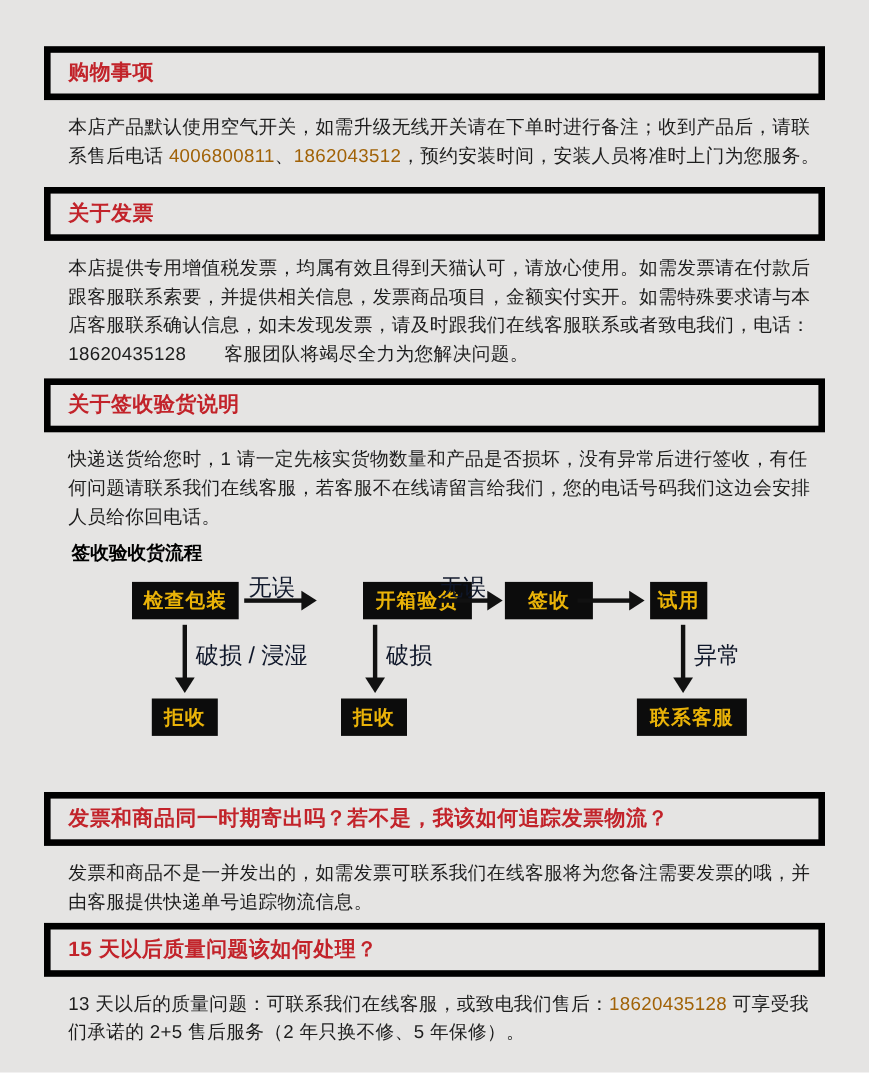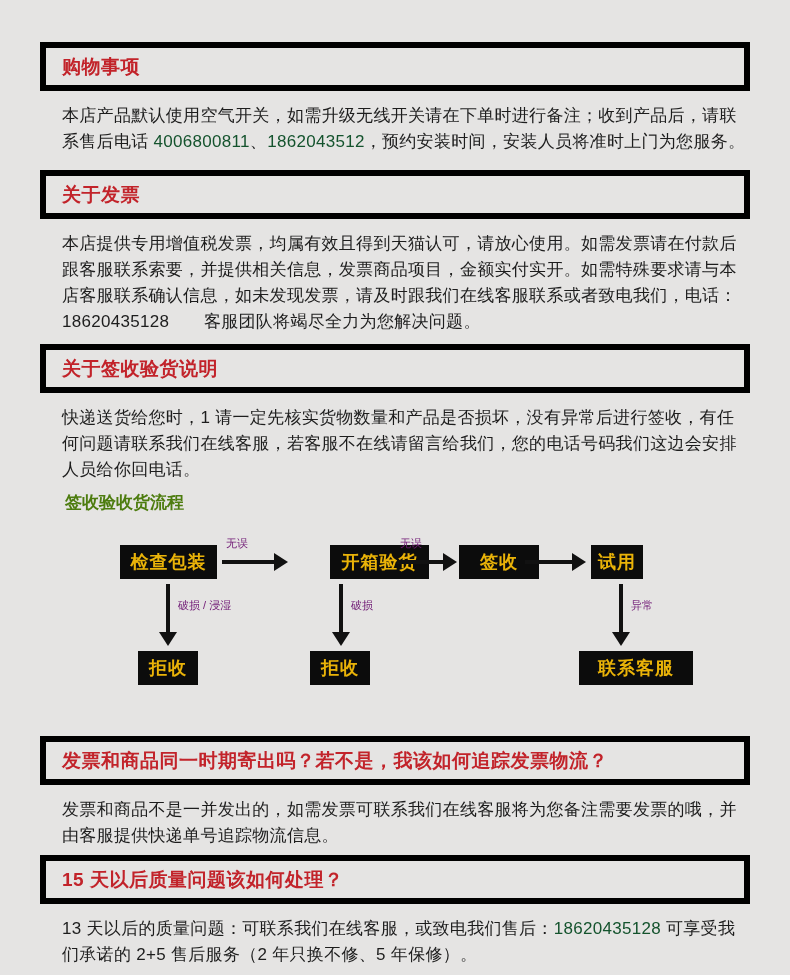--- a/index.html
+++ b/index.html
@@ -35,27 +35,27 @@
     margin: 0 0 15px 22px;
     width: 684px;
     font-size: 17px;
     line-height: 26px;
     color: #1d1d1d;
     letter-spacing: 0.3px;
   }
   .para.mb9  { margin-bottom: 9px; }
   .para.mb8  { margin-bottom: 8px; }
   .para.mb6  { margin-bottom: 6px; }
-  .red { color: #14532d; }
+  .red { color: #a16207; }
 
   .flow-subtitle {
-    margin: 0 0 24px 25px;
+    margin: 0 0 8px 25px;
     font-size: 17px;
     font-weight: bold;
-    color: #4d7c0f;
+    color: #000000;
   }
 
   .flow {
     position: relative;
     height: 158px;
     margin-bottom: 40px;
   }
   .fnode {
     position: absolute;
     height: 34px;
@@ -63,22 +63,22 @@
     color: #eab308;
     font-size: 18px;
     font-weight: bold;
     display: flex;
     align-items: center;
     justify-content: center;
     letter-spacing: 1px;
   }
   .flabel {
     position: absolute;
-    font-size: 11px;
-    color: #701a75;
+    font-size: 21px;
+    color: #0f172a;
     white-space: nowrap;
   }
   .arr-h {
     position: absolute;
     height: 4px;
     background: #111111;
   }
   .arr-h::after {
     content: "";
     position: absolute;
@@ -156,21 +156,21 @@
         <div class="arr-v" style="left:126px; top:46px; height:50px;"></div>
         <div class="arr-v" style="left:299px; top:46px; height:50px;"></div>
         <div class="arr-v" style="left:579px; top:46px; height:50px;"></div>
 
         <div class="flabel" style="left:138px; top:60px;">破损 / 浸湿</div>
         <div class="flabel" style="left:311px; top:60px;">破损</div>
         <div class="flabel" style="left:591px; top:60px;">异常</div>
 
         <div class="fnode" style="left:98px; top:113px; width:60px;">拒收</div>
         <div class="fnode" style="left:270px; top:113px; width:60px;">拒收</div>
-        <div class="fnode" style="left:539px; top:113px; width:114px;">联系客服</div>
+        <div class="fnode" style="left:539px; top:113px; width:100px;">联系客服</div>
       </div>
     </section>
 
     <section>
       <div class="hbox">
         <h2>发票和商品同一时期寄出吗？若不是，我该如何追踪发票物流？</h2>
       </div>
       <p class="para mb6">
         <span>发票和商品不是一并发出的，如需发票可联系我们在线客服将为您备注需要发票的哦，并由客服提供快递单号追踪物流信息。</span>
       </p>

